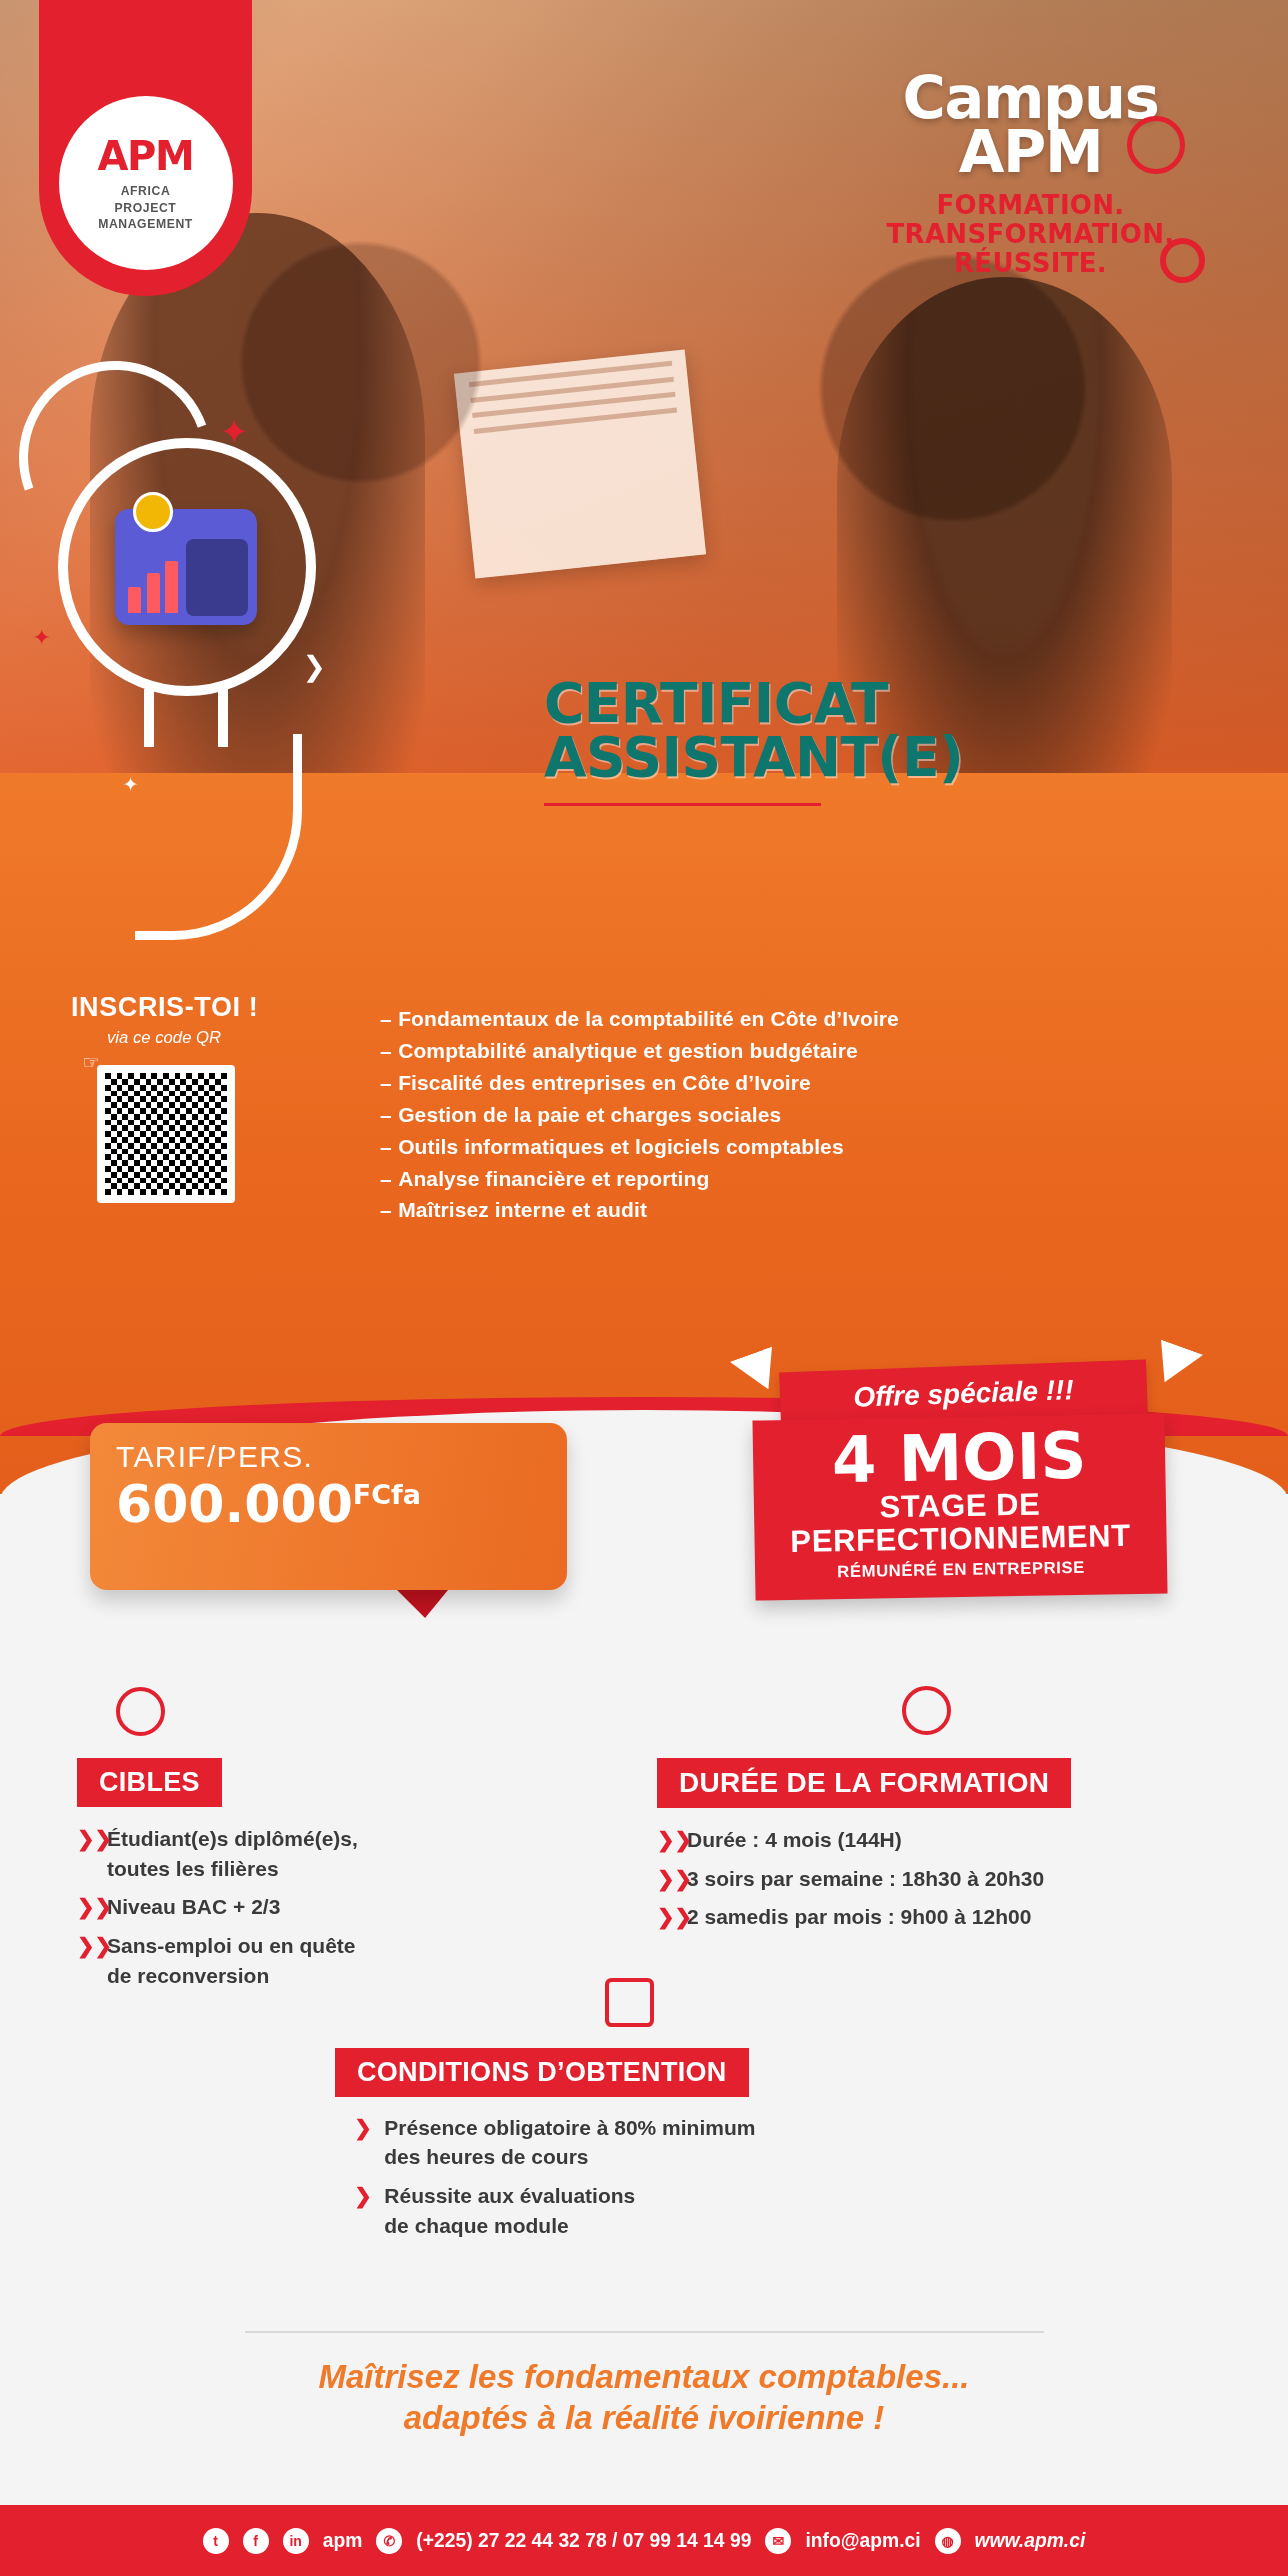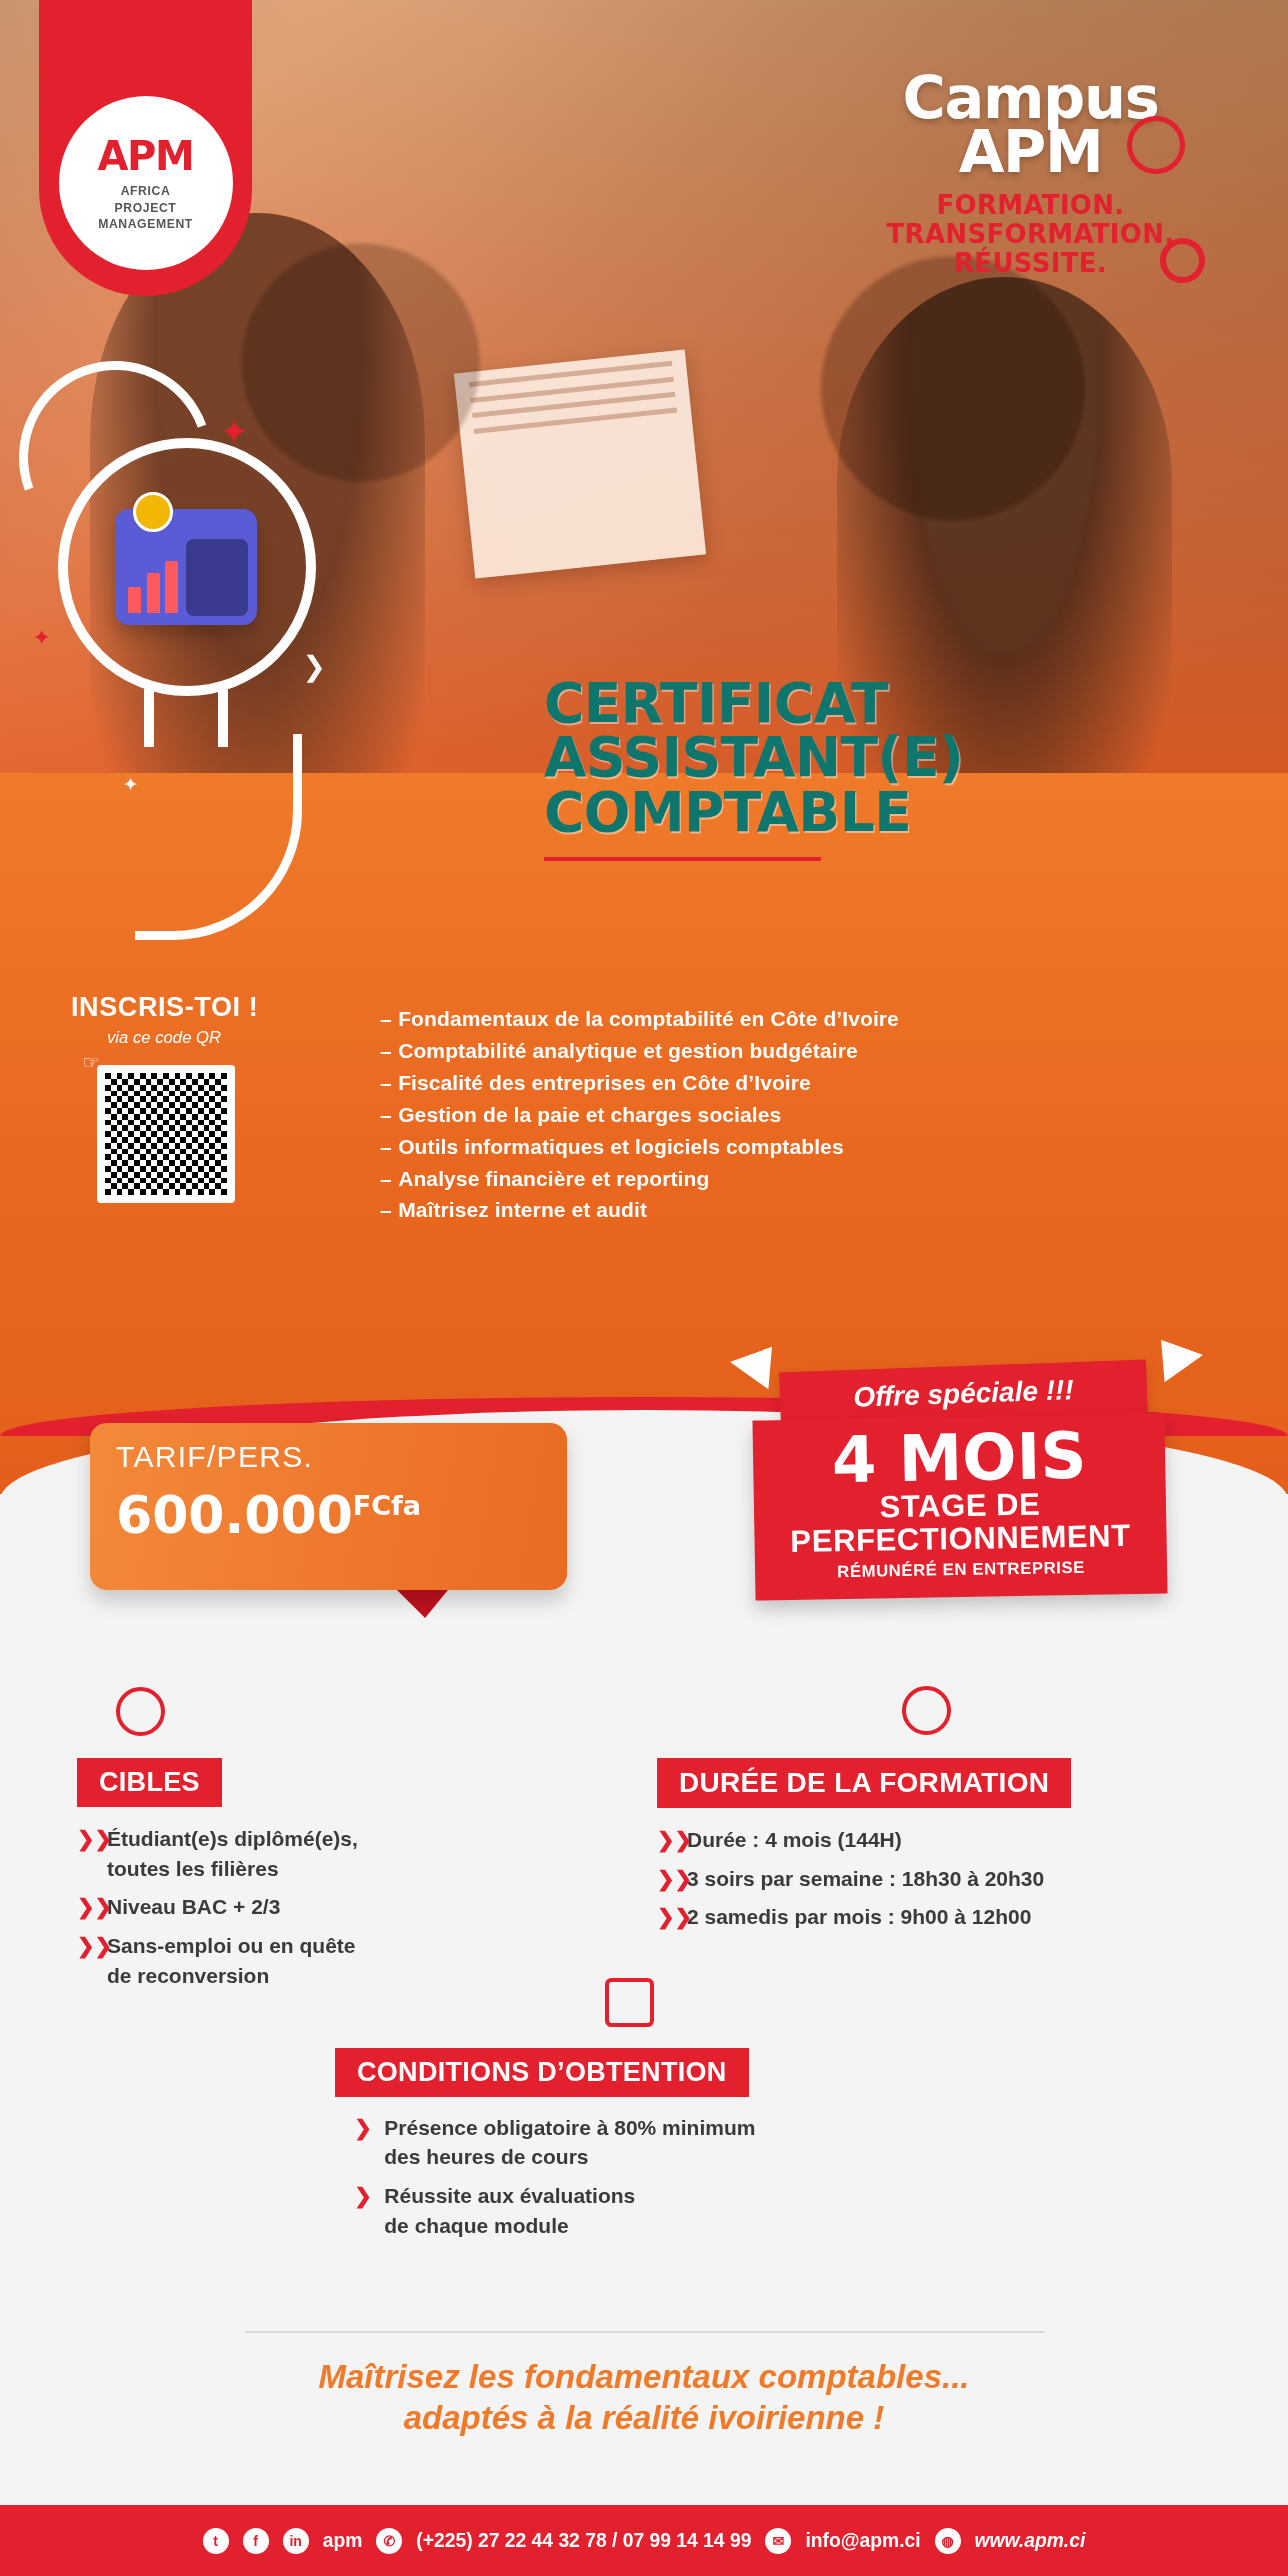--- a/index.html
+++ b/index.html
@@ -194,21 +194,21 @@
   }
   .arrow-icon{ position:absolute; left:11.6px; top:59px; color:#fff; font-size:19.3px; }
   
   .tarif{
     position:absolute; left:90px; top:1423px; width:477px; height:167px;
     background:linear-gradient(100deg,#f3893a,#ea6a22); border-radius:16.7px;
     box-shadow:0 10.3px 19.3px rgba(0,0,0,.18);
     padding:16.7px 26px;
   }
   .tarif .lbl{ color:#fff; font-size:30px; letter-spacing:1.3px; }
-  .tarif .price{ color:#fff; font-size:52px; font-weight:bold; margin-top:11px; font-family:"DejaVu Sans",sans-serif;}
+  .tarif .price{ color:#fff; font-size:52px; font-weight:bold; margin-top:0; font-family:"DejaVu Sans",sans-serif;}
   .tarif .price sup{ font-size:27px; }
   .tarif-tail{
     position:absolute; left:386px; top:1579px; width:71px; height:39px;
     background:#c1121f; clip-path:polygon(0 0,100% 0,55% 100%);
   }
   
   .offer{
     position:absolute; left:741px; top:1340px; width:451px; height:290px;
   }
   .offer-top{
@@ -331,21 +331,20 @@
     <span class="spark" style="left:213px; top:90px;">✦</span>
     <span class="spark" style="left:26px; top:303px; font-size:22px;">✦</span>
     <span class="spark" style="left:116px; top:451px; font-size:19.3px; color:#fff;">✦</span>
     <span class="spark" style="left:296px; top:328px; color:#fff; font-size:28px;">❯</span>
   </div>
 
   <div class="title-block">
     <h1>
       <span>CERTIFICAT</span><br>
       <span>ASSISTANT(E)</span><br>
-      <span>COMPTABLE</span>
     </h1>
     <div class="title-rule"></div>
   </div>
 
   <ul class="modules">
     <li><span class="dash">–</span><span>Fondamentaux de la comptabilité en Côte d’Ivoire</span></li>
     <li><span class="dash">–</span><span>Comptabilité analytique et gestion budgétaire</span></li>
     <li><span class="dash">–</span><span>Fiscalité des entreprises en Côte d’Ivoire</span></li>
     <li><span class="dash">–</span><span>Gestion de la paie et charges sociales</span></li>
     <li><span class="dash">–</span><span>Outils informatiques et logiciels comptables</span></li>

